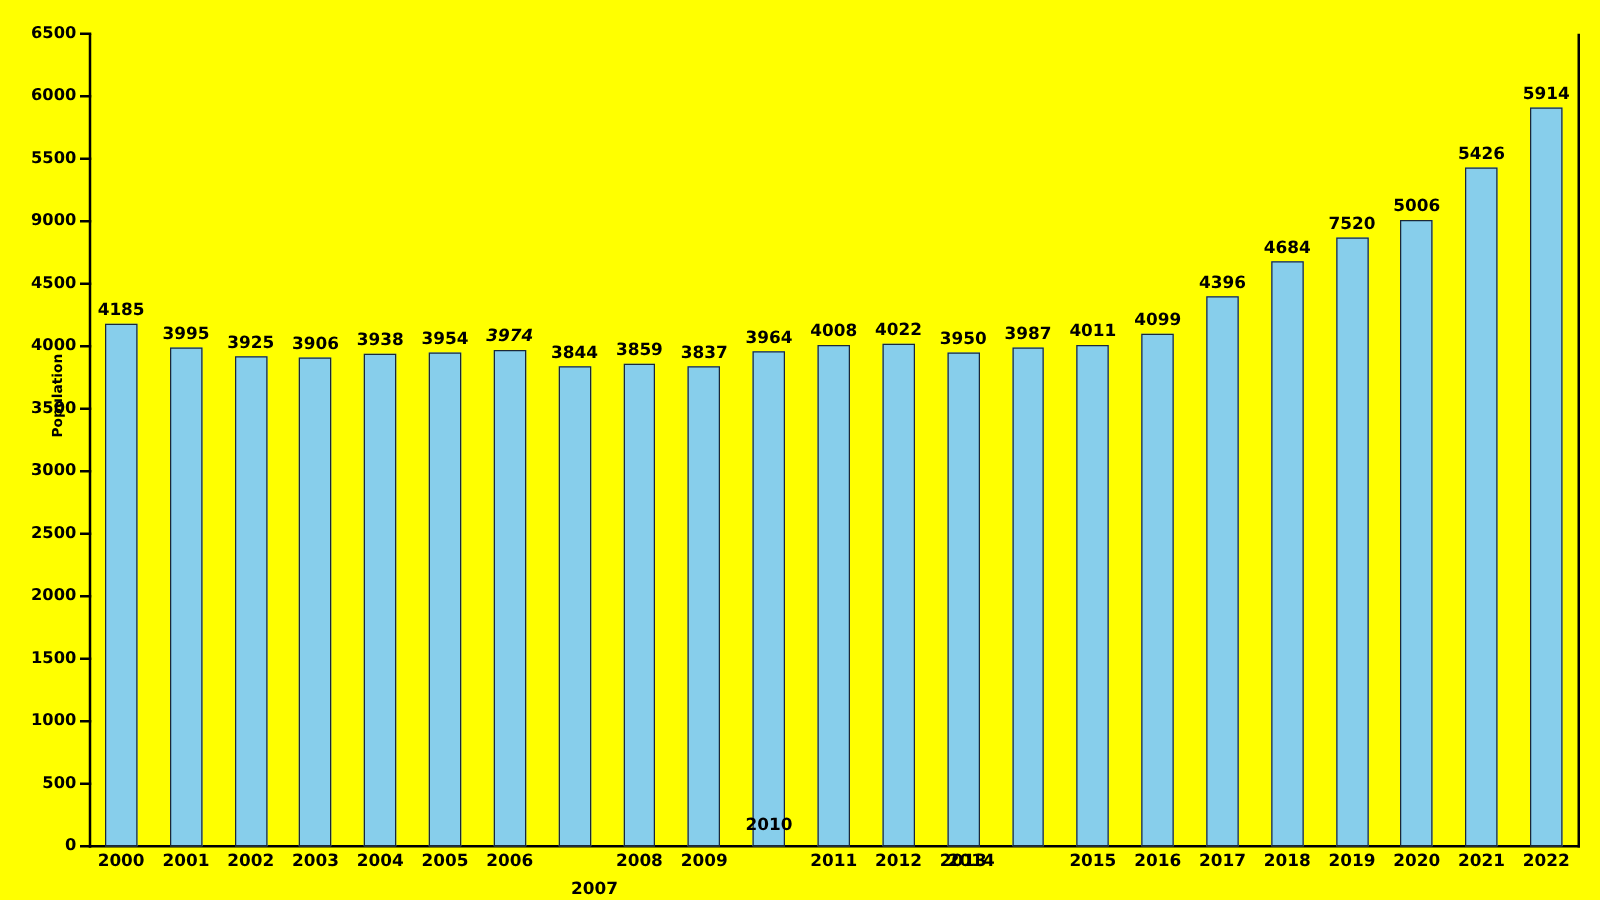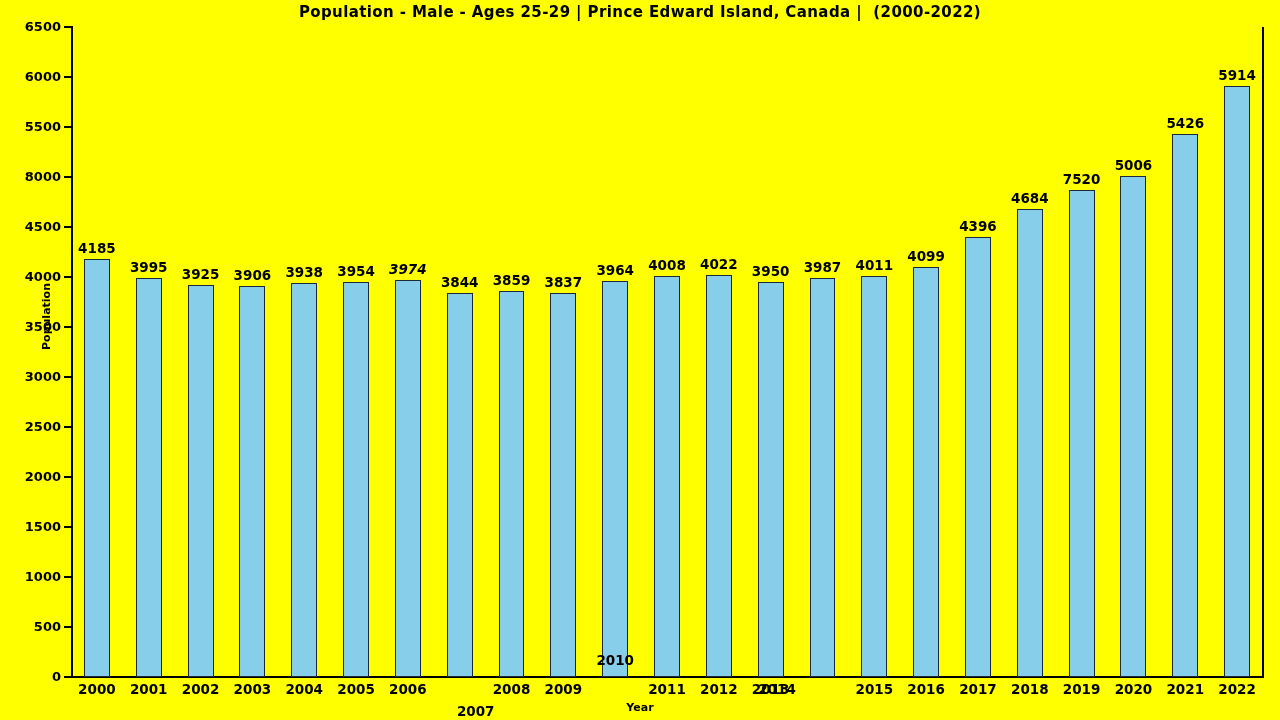--- a/index.html
+++ b/index.html
@@ -126,21 +126,20 @@
     transform-origin: 50% 50%;
     text-align: center;
     font-family: "DejaVu Sans", sans-serif;
   }
 </style>
 </head>
 <body>
 
 <div id="chart-root">
 
-  <div class="chart-title">Population - Male - Ages 25-29 | Prince Edward Island, Canada |  (2000-2022)</div>
 
   <div class="spine-left"></div>
   <div class="spine-right"></div>
   <div class="spine-bottom"></div>
 
   <div id="yticks-layer">
       <div class="ytick" style="top: 676px;"></div>
       <div class="ytick-label-wrap" style="top: 669px;">
         <div class="ytick-label">0</div>
       </div>
@@ -175,21 +174,21 @@
       <div class="ytick" style="top: 276px;"></div>
       <div class="ytick-label-wrap" style="top: 269px;">
         <div class="ytick-label">4000</div>
       </div>
       <div class="ytick" style="top: 226px;"></div>
       <div class="ytick-label-wrap" style="top: 219px;">
         <div class="ytick-label">4500</div>
       </div>
       <div class="ytick" style="top: 176px;"></div>
       <div class="ytick-label-wrap" style="top: 169px;">
-        <div class="ytick-label">8000</div>
+        <div class="ytick-label">9000</div>
       </div>
       <div class="ytick" style="top: 126px;"></div>
       <div class="ytick-label-wrap" style="top: 119px;">
         <div class="ytick-label">5500</div>
       </div>
       <div class="ytick" style="top: 76px;"></div>
       <div class="ytick-label-wrap" style="top: 69px;">
         <div class="ytick-label">6000</div>
       </div>
       <div class="ytick" style="top: 26px;"></div>
@@ -266,15 +265,14 @@
       <div class="xtick-label" style="left: 937.957px; width: 80px; top: 681px;">2017</div>
       <div class="xtick-label" style="left: 989.783px; width: 80px; top: 681px;">2018</div>
       <div class="xtick-label" style="left: 1041.61px; width: 80px; top: 681px;">2019</div>
       <div class="xtick-label" style="left: 1093.43px; width: 80px; top: 681px;">2020</div>
       <div class="xtick-label" style="left: 1145.26px; width: 80px; top: 681px;">2021</div>
       <div class="xtick-label" style="left: 1197.09px; width: 80px; top: 681px;">2022</div>
     </div>
 
   <div class="yaxis-title">Population</div>
 
-  <div class="xaxis-title">Year</div>
 
 </div>
 
 </body></html>

